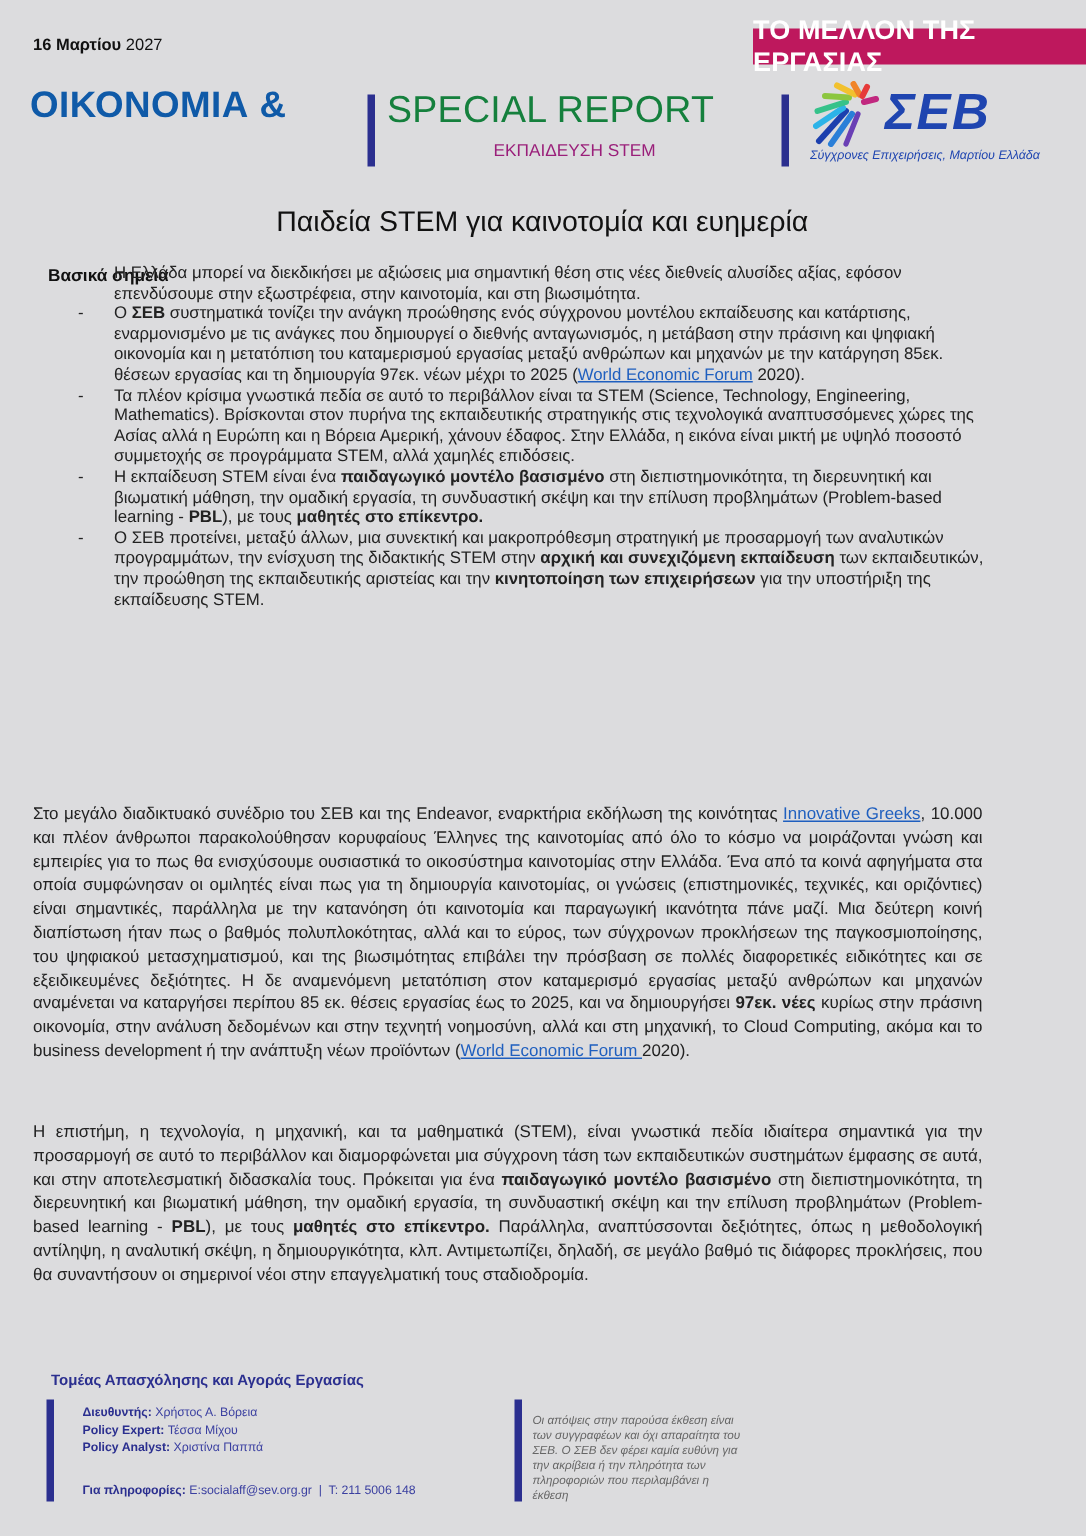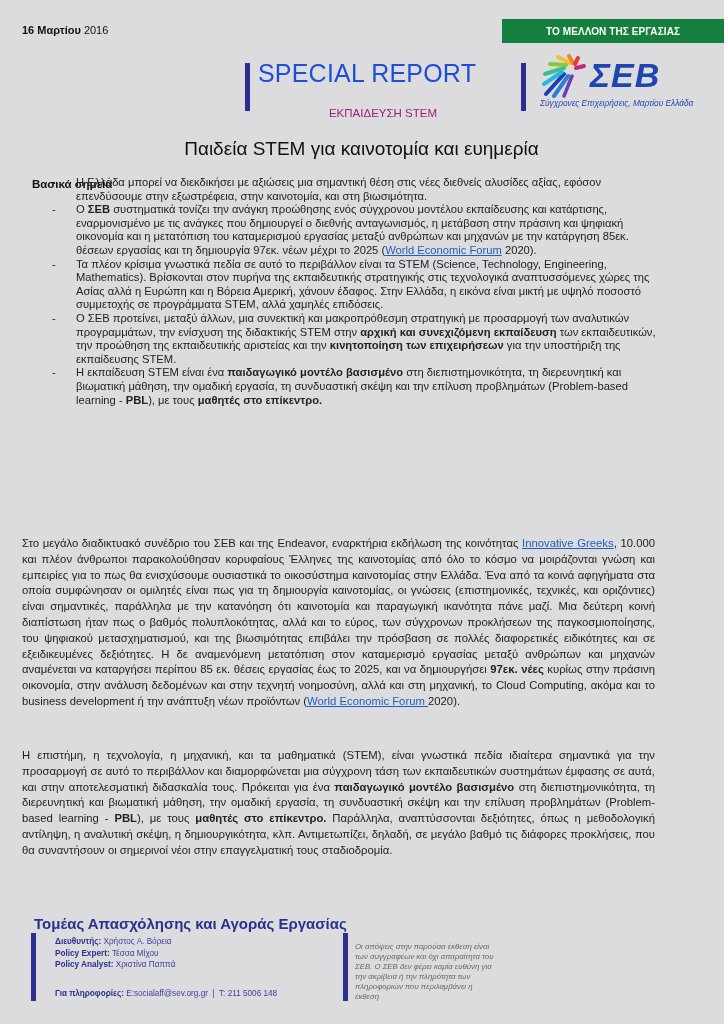--- a/index.html
+++ b/index.html
@@ -10,37 +10,37 @@
     color: #1a1a1a;
     position: relative;
   }
   .date {
     position: absolute; left: 22px; top: 24px;
     font-size: 11px; color: #111;
   }
   .date b { font-weight: bold; }
   .tag {
     position: absolute; left: 502px; top: 19px; width: 222px; height: 24px;
-    background: #15803d; color: #fff;
-    font-size: 10px; font-weight: bold; letter-spacing: 0.1px;
+    background: #be185d; color: #fff;
+    font-size: 18px; font-weight: bold; letter-spacing: 0.1px;
     display: flex; align-items: center; justify-content: center;
   }
   .brand-left {
     position: absolute; left: 20px; top: 60px;
     color: #0f5aa8; font-weight: bold; font-size: 24.5px; line-height: 22px;
     letter-spacing: 0.3px;
   }
   .vbar { position: absolute; width: 5px; background: #2b2f8f; }
   .sr-title {
     position: absolute; left: 258px; top: 60px;
-    color: #1d4ed8; font-size: 25px; line-height: 26px; letter-spacing: 0.2px;
+    color: #15803d; font-size: 25px; line-height: 26px; letter-spacing: 0.2px;
   }
   .sr-sub {
     position: absolute; left: 258px; top: 95px; width: 250px; text-align: center;
-    color: #9a1f7a; font-size: 11.5px; margin-top: 12px;
+    color: #9a1f7a; font-size: 11.5px;
   }
   .logo { position: absolute; left: 540px; top: 54px; width: 180px; height: 60px; }
   .logo-word {
     position: absolute; left: 50px; top: 4px;
     color: #1f45b0; font-size: 34px; font-weight: bold; font-style: italic;
     letter-spacing: 1px; line-height: 34px;
   }
   .logo-tag {
     position: absolute; left: 0; top: 44px; white-space: nowrap;
     color: #1f45b0; font-size: 8.3px; font-style: italic;
@@ -63,45 +63,46 @@
     content: "-"; position: absolute; left: -8px; top: 0;
   }
   a.lnk { color: #1f5fbf; text-decoration: underline; }
   .para {
     position: absolute; left: 22px; width: 633px;
     font-size: 11.3px; line-height: 15.8px; color: #222;
     text-align: justify; margin: 0;
   }
   .footer-heading {
     position: absolute; left: 34px; top: 915px;
-    color: #2b2f8f; font-size: 15px; font-weight: bold;
+    color: #2b2f8f; font-size: 10px; font-weight: bold;
   }
   .footer-list {
     position: absolute; left: 55px; top: 936px;
     font-size: 8.2px; line-height: 11.5px; color: #3a3fa0;
   }
   .footer-list b { color: #2b2f8f; }
   .footer-contact {
     position: absolute; left: 55px; top: 989px;
     font-size: 8.2px; color: #3a3fa0;
   }
   .footer-contact b { color: #2b2f8f; }
   .disclaimer {
     position: absolute; left: 355px; top: 930px; width: 140px;
     font-size: 7.8px; line-height: 10px; font-style: italic; color: #666; margin-top: 12px;
   }
 </style>
 </head>
 <body>
 
-<div class="date"><b>16 Μαρτίου</b> <span>2016</span></div>
+<div class="date"><b>16 Μαρτίου</b> <span>2027</span></div>
 
 <div class="tag">ΤΟ ΜΕΛΛΟΝ ΤΗΣ ΕΡΓΑΣΙΑΣ</div>
 
 <div class="brand-left">
+  <div>ΟΙΚΟΝΟΜΙΑ &amp;</div>
 </div>
 
 <div class="vbar" style="left:245px; top:63px; height:48px;"></div>
 
 <div class="sr-title">SPECIAL REPORT</div>
 <div class="sr-sub">ΕΚΠΑΙΔΕΥΣΗ STEM</div>
 
 <div class="vbar" style="left:521px; top:63px; height:48px;"></div>
 
 <div class="logo">
@@ -121,22 +122,22 @@
   <div class="logo-tag">Σύγχρονες Επιχειρήσεις, Μαρτίου Ελλάδα</div>
 </div>
 
 <div class="main-title">Παιδεία STEM για καινοτομία και ευημερία</div>
 
 <div class="key-heading">Βασικά σημεία</div>
 <ul class="points">
   <li><span>Η Ελλάδα μπορεί να  διεκδικήσει με αξιώσεις μια σημαντική θέση στις νέες διεθνείς αλυσίδες αξίας, εφόσον επενδύσουμε στην εξωστρέφεια, στην καινοτομία, και στη βιωσιμότητα.</span></li>
   <li><span>Ο </span><b>ΣΕΒ</b><span> συστηματικά τονίζει  την ανάγκη προώθησης ενός σύγχρονου μοντέλου εκπαίδευσης και κατάρτισης, εναρμονισμένο με τις ανάγκες που δημιουργεί ο διεθνής ανταγωνισμός, η μετάβαση στην πράσινη και ψηφιακή οικονομία και η μετατόπιση του καταμερισμού εργασίας μεταξύ ανθρώπων και μηχανών με την κατάργηση 85εκ. θέσεων εργασίας και τη δημιουργία 97εκ. νέων μέχρι το 2025 (</span><a class="lnk">World Economic Forum</a><span> 2020).</span></li>
   <li><span>Τα πλέον κρίσιμα γνωστικά πεδία σε αυτό το περιβάλλον είναι τα STEM  (Science, Technology, Engineering, Mathematics). Βρίσκονται στον πυρήνα της εκπαιδευτικής στρατηγικής στις τεχνολογικά αναπτυσσόμενες χώρες της Ασίας αλλά η Ευρώπη και η Βόρεια Αμερική, χάνουν έδαφος. Στην Ελλάδα, η εικόνα είναι μικτή με υψηλό ποσοστό συμμετοχής σε προγράμματα STEM, αλλά χαμηλές επιδόσεις.</span></li>
+  <li><span>Η εκπαίδευση STEM είναι ένα </span><b>παιδαγωγικό μοντέλο βασισμένο</b><span> στη διεπιστημονικότητα, τη διερευνητική και βιωματική μάθηση, την ομαδική εργασία, τη συνδυαστική σκέψη και την επίλυση προβλημάτων (Problem-based learning - </span><b>PBL</b><span>), με τους </span><b>μαθητές στο επίκεντρο.</b></li>
   <li><span>Ο ΣΕΒ προτείνει, μεταξύ άλλων, μια συνεκτική και μακροπρόθεσμη στρατηγική με προσαρμογή των αναλυτικών προγραμμάτων, την ενίσχυση της διδακτικής STEM στην </span><b>αρχική και συνεχιζόμενη εκπαίδευση</b><span> των εκπαιδευτικών, την προώθηση της εκπαιδευτικής αριστείας και την </span><b>κινητοποίηση των επιχειρήσεων</b><span> για την υποστήριξη της εκπαίδευσης STEM.</span></li>
-  <li><span>Η εκπαίδευση STEM είναι ένα </span><b>παιδαγωγικό μοντέλο βασισμένο</b><span> στη διεπιστημονικότητα, τη διερευνητική και βιωματική μάθηση, την ομαδική εργασία, τη συνδυαστική σκέψη και την επίλυση προβλημάτων (Problem-based learning - </span><b>PBL</b><span>), με τους </span><b>μαθητές στο επίκεντρο.</b></li>
 </ul>
 
 <p class="para" style="top:536px;"><span>Στο μεγάλο διαδικτυακό συνέδριο του ΣΕΒ και της Endeavor, εναρκτήρια εκδήλωση της κοινότητας </span><a class="lnk">Innovative Greeks</a><span>, 10.000 και πλέον άνθρωποι παρακολούθησαν κορυφαίους Έλληνες της καινοτομίας από όλο το κόσμο να μοιράζονται γνώση και εμπειρίες για το πως θα ενισχύσουμε ουσιαστικά το οικοσύστημα καινοτομίας στην Ελλάδα. Ένα από τα κοινά αφηγήματα στα οποία συμφώνησαν οι ομιλητές είναι πως για τη δημιουργία καινοτομίας, οι γνώσεις (επιστημονικές, τεχνικές, και οριζόντιες) είναι σημαντικές, παράλληλα με την κατανόηση ότι καινοτομία και παραγωγική ικανότητα πάνε μαζί. Μια δεύτερη κοινή διαπίστωση ήταν πως ο βαθμός πολυπλοκότητας, αλλά και το εύρος, των σύγχρονων προκλήσεων της παγκοσμιοποίησης, του ψηφιακού μετασχηματισμού, και της βιωσιμότητας επιβάλει την πρόσβαση σε πολλές διαφορετικές ειδικότητες και σε εξειδικευμένες δεξιότητες. Η δε αναμενόμενη μετατόπιση στον καταμερισμό εργασίας μεταξύ ανθρώπων και μηχανών αναμένεται να καταργήσει περίπου 85 εκ. θέσεις εργασίας έως το 2025, και να δημιουργήσει </span><b>97εκ. νέες</b><span> κυρίως στην πράσινη οικονομία, στην ανάλυση δεδομένων και στην τεχνητή νοημοσύνη, αλλά και στη μηχανική, το Cloud Computing, ακόμα και το business development ή την ανάπτυξη νέων προϊόντων (</span><a class="lnk">World Economic Forum </a><span>2020).</span></p>
 
 <p class="para" style="top:748px;"><span>Η επιστήμη, η τεχνολογία, η μηχανική, και τα μαθηματικά (STEM), είναι γνωστικά πεδία ιδιαίτερα σημαντικά για την προσαρμογή σε αυτό το περιβάλλον και διαμορφώνεται μια σύγχρονη τάση των εκπαιδευτικών συστημάτων έμφασης σε αυτά, και στην αποτελεσματική διδασκαλία τους. Πρόκειται για ένα </span><b>παιδαγωγικό μοντέλο βασισμένο</b><span> στη διεπιστημονικότητα, τη διερευνητική και βιωματική μάθηση, την ομαδική εργασία, τη συνδυαστική σκέψη και την επίλυση προβλημάτων (Problem-based learning - </span><b>PBL</b><span>), με τους </span><b>μαθητές στο επίκεντρο.</b><span> Παράλληλα, αναπτύσσονται δεξιότητες, όπως η μεθοδολογική αντίληψη, η αναλυτική σκέψη, η δημιουργικότητα, κλπ.  Αντιμετωπίζει, δηλαδή, σε μεγάλο βαθμό τις διάφορες προκλήσεις, που θα συναντήσουν οι σημερινοί νέοι στην επαγγελματική τους σταδιοδρομία.</span></p>
 
 <div class="footer-heading">Τομέας Απασχόλησης και Αγοράς Εργασίας</div>
 <div class="vbar" style="left:31px; top:933px; height:68px;"></div>
 <div class="footer-list">
   <div><b>Διευθυντής:</b><span> Χρήστος Α. Βόρεια</span></div>

